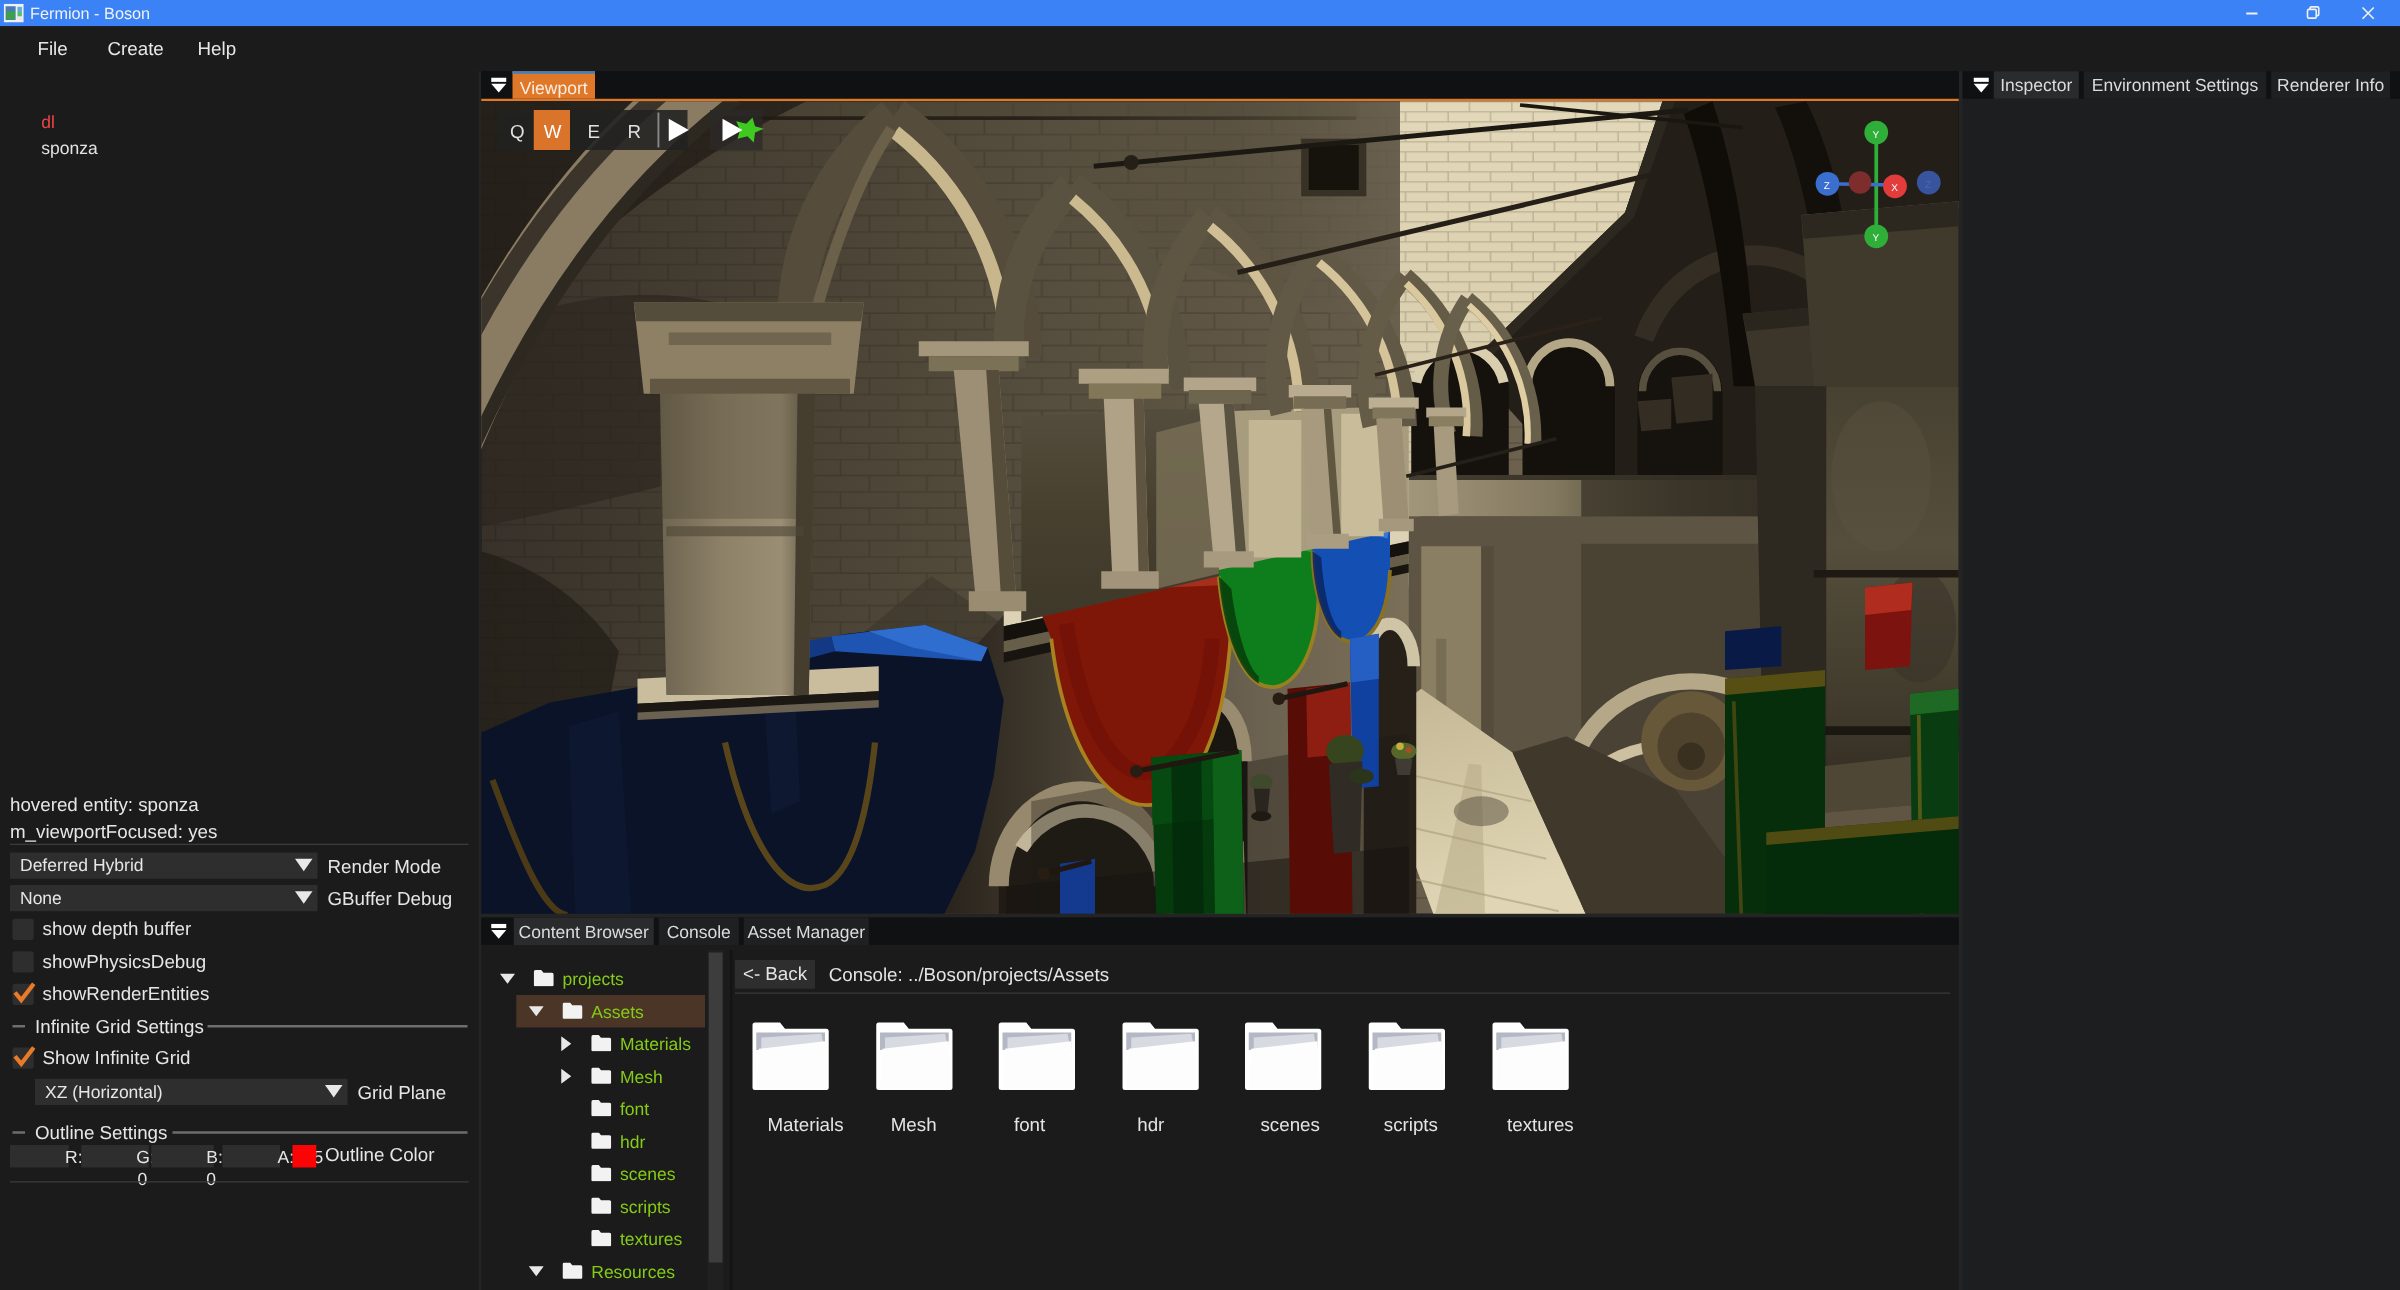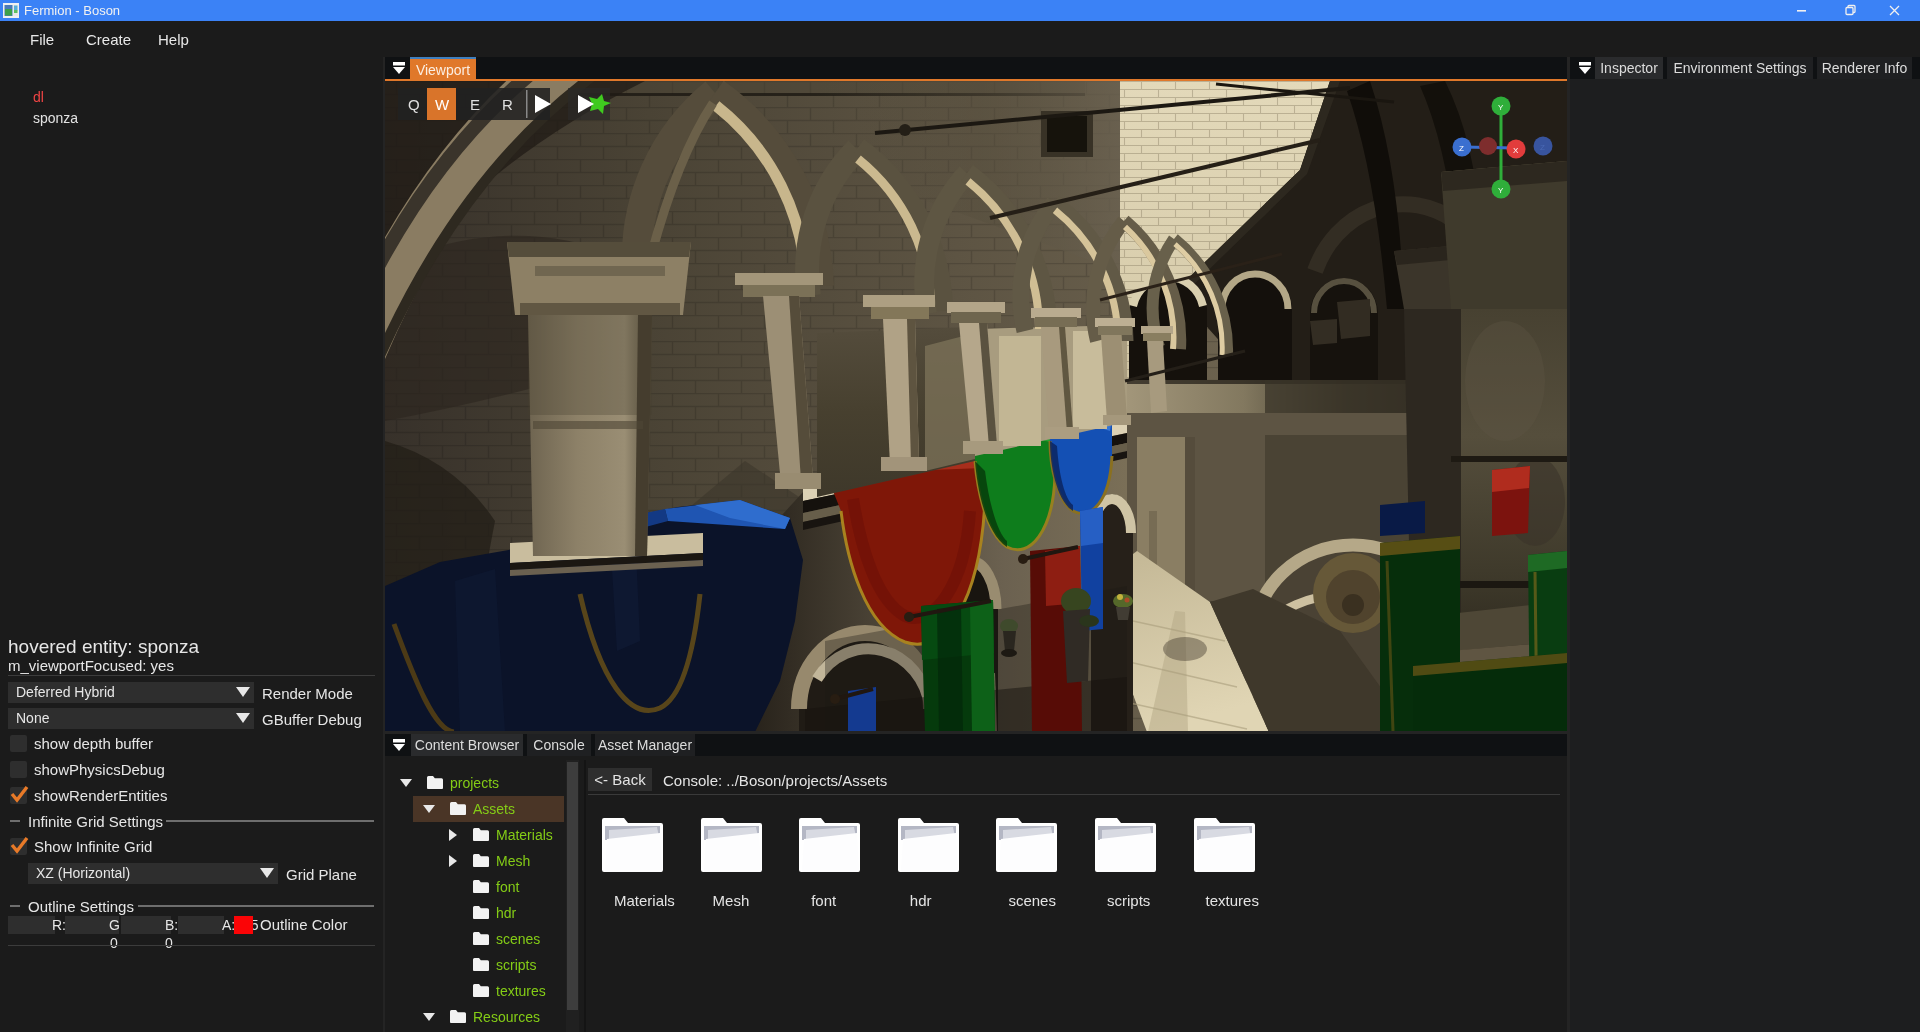--- a/index.html
+++ b/index.html
@@ -65,21 +65,21 @@
   <span class="menuitem" style="left:86px">Create</span>
   <span class="menuitem" style="left:158px">Help</span>
 </div>
 
 <div id="scenepanel" class="abs">
   <div style="position:absolute;left:33px;top:32px;font-size:14px;color:#ef4444">dl</div>
   <div style="position:absolute;left:33px;top:53px;font-size:14px;color:#e2e2e2">sponza</div>
 </div>
 
 <div id="debugpanel" class="abs">
-  <div style="position:absolute;left:8px;top:29px;font-size:19px;color:#e6e6e6">hovered entity: sponza</div>
+  <div style="position:absolute;left:8px;top:29px;font-size:15px;color:#e6e6e6">hovered entity: sponza</div>
   <div style="position:absolute;left:8px;top:50px;font-size:15px;color:#e6e6e6">m_viewportFocused: yes</div>
   <div class="hline" style="left:8px;top:68px;width:367px"></div>
   <div class="combo" style="left:8px;top:75px;width:246px">Deferred Hybrid<span class="arr"></span></div>
   <div class="cblabel" style="left:262px;top:78px">Render Mode</div>
   <div class="combo" style="left:8px;top:101px;width:246px">None<span class="arr"></span></div>
   <div class="cblabel" style="left:262px;top:104px">GBuffer Debug</div>
   <div class="check" style="left:10px;top:128px"></div>
   <div class="cblabel" style="left:34px;top:128px">show depth buffer</div>
   <div class="check" style="left:10px;top:154px"></div>
   <div class="cblabel" style="left:34px;top:154px">showPhysicsDebug</div>

